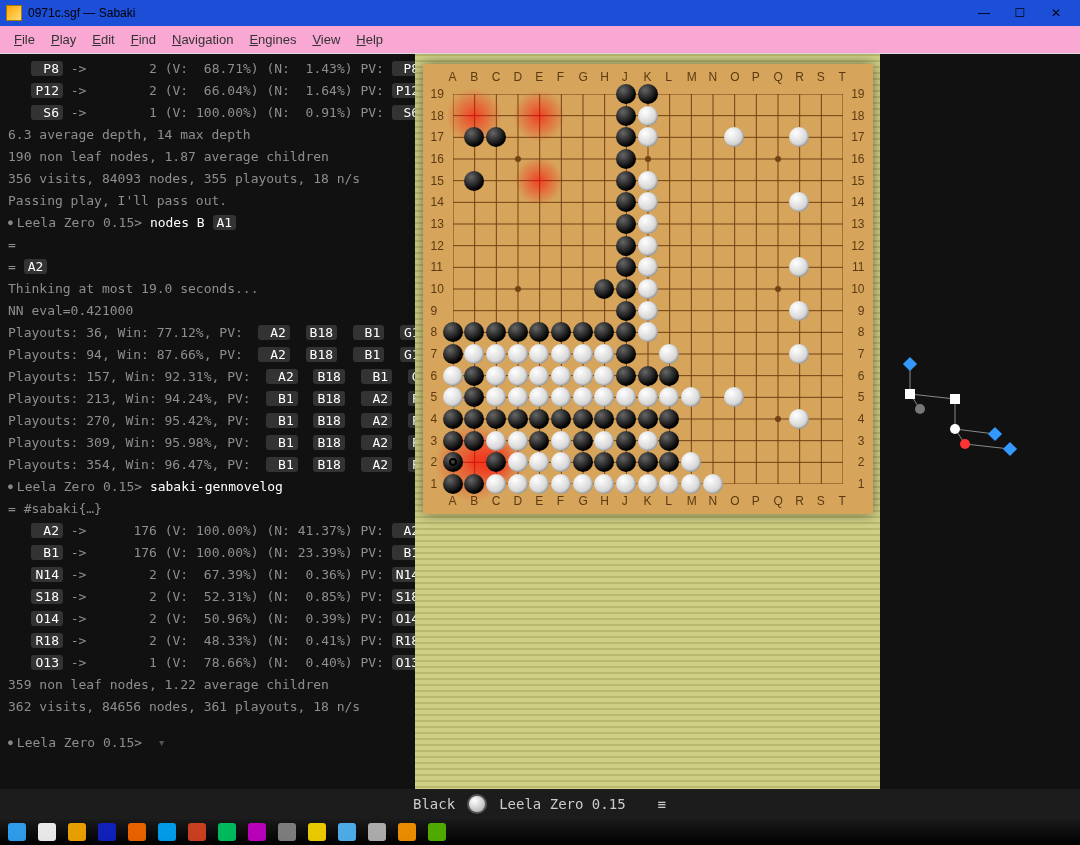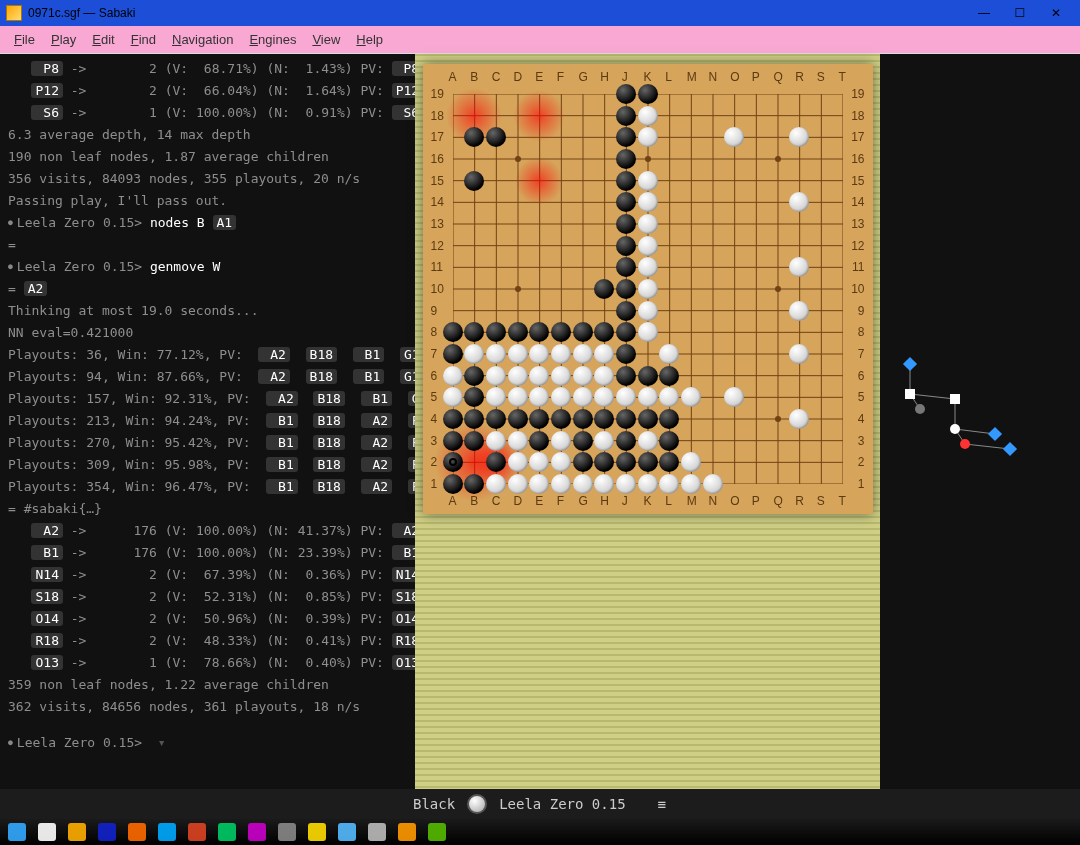--- a/index.html
+++ b/index.html
@@ -75,35 +75,35 @@
     <span class="menuitem"><u>H</u>elp</span>
   </div>
 
 <div class="main">
   <div class="console" id="console">
       <div class="line">   <span class="hl"> P8</span> -&gt;        2 (V:  68.71%) (N:  1.43%) PV: <span class="hl"> P8</span></div>
       <div class="line">   <span class="hl">P12</span> -&gt;        2 (V:  66.04%) (N:  1.64%) PV: <span class="hl">P12</span></div>
       <div class="line">   <span class="hl"> S6</span> -&gt;        1 (V: 100.00%) (N:  0.91%) PV: <span class="hl"> S6</span></div>
       <div class="line">6.3 average depth, 14 max depth</div>
       <div class="line">190 non leaf nodes, 1.87 average children</div>
-      <div class="line">356 visits, 84093 nodes, 355 playouts, 20 n/s</div>
+      <div class="line">356 visits, 84093 nodes, 355 playouts, 18 n/s</div>
       <div class="line">Passing play, I'll pass out.</div>
       <div class="line prompt">Leela Zero 0.15&gt; <span class="cmd">nodes B</span> <span class="hl">A1</span></div>
       <div class="line">=</div>
-      <div class="line prompt">Leela Zero 0.15&gt; <span class="cmd">genmove W</span></div>
       <div class="line">= <span class="hl">A2</span></div>
       <div class="line">Thinking at most 19.0 seconds...</div>
       <div class="line">NN eval=0.421000</div>
       <div class="line">Playouts: 36, Win: 77.12%, PV:  <span class="hl"> A2</span>  <span class="hl">B18</span>  <span class="hl"> B1</span>  <span class="hl">G18</span> </div>
       <div class="line">Playouts: 94, Win: 87.66%, PV:  <span class="hl"> A2</span>  <span class="hl">B18</span>  <span class="hl"> B1</span>  <span class="hl">G18</span> </div>
       <div class="line">Playouts: 157, Win: 92.31%, PV:  <span class="hl"> A2</span>  <span class="hl">B18</span>  <span class="hl"> B1</span>  <span class="hl">G18</span> </div>
       <div class="line">Playouts: 213, Win: 94.24%, PV:  <span class="hl"> B1</span>  <span class="hl">B18</span>  <span class="hl"> A2</span>  <span class="hl">F18</span> </div>
       <div class="line">Playouts: 270, Win: 95.42%, PV:  <span class="hl"> B1</span>  <span class="hl">B18</span>  <span class="hl"> A2</span>  <span class="hl">F18</span> </div>
       <div class="line">Playouts: 309, Win: 95.98%, PV:  <span class="hl"> B1</span>  <span class="hl">B18</span>  <span class="hl"> A2</span>  <span class="hl">F18</span> </div>
       <div class="line">Playouts: 354, Win: 96.47%, PV:  <span class="hl"> B1</span>  <span class="hl">B18</span>  <span class="hl"> A2</span>  <span class="hl">F18</span> </div>
+      <div class="line prompt">Leela Zero 0.15&gt; <span class="cmd">sabaki-genmovelog</span></div>
       <div class="line">= #sabaki{…}</div>
       <div class="line">   <span class="hl"> A2</span> -&gt;      176 (V: 100.00%) (N: 41.37%) PV: <span class="hl"> A2</span></div>
       <div class="line">   <span class="hl"> B1</span> -&gt;      176 (V: 100.00%) (N: 23.39%) PV: <span class="hl"> B1</span></div>
       <div class="line">   <span class="hl">N14</span> -&gt;        2 (V:  67.39%) (N:  0.36%) PV: <span class="hl">N14</span></div>
       <div class="line">   <span class="hl">S18</span> -&gt;        2 (V:  52.31%) (N:  0.85%) PV: <span class="hl">S18</span></div>
       <div class="line">   <span class="hl">O14</span> -&gt;        2 (V:  50.96%) (N:  0.39%) PV: <span class="hl">O14</span></div>
       <div class="line">   <span class="hl">R18</span> -&gt;        2 (V:  48.33%) (N:  0.41%) PV: <span class="hl">R18</span></div>
       <div class="line">   <span class="hl">O13</span> -&gt;        1 (V:  78.66%) (N:  0.40%) PV: <span class="hl">O13</span></div>
       <div class="line">359 non leaf nodes, 1.22 average children</div>
       <div class="line">362 visits, 84656 nodes, 361 playouts, 18 n/s</div>

